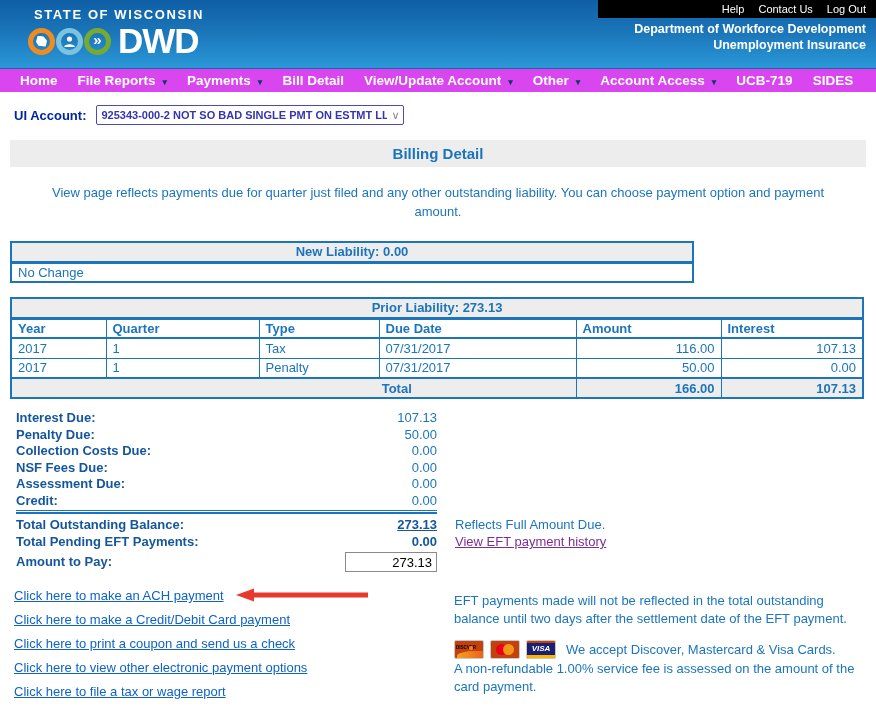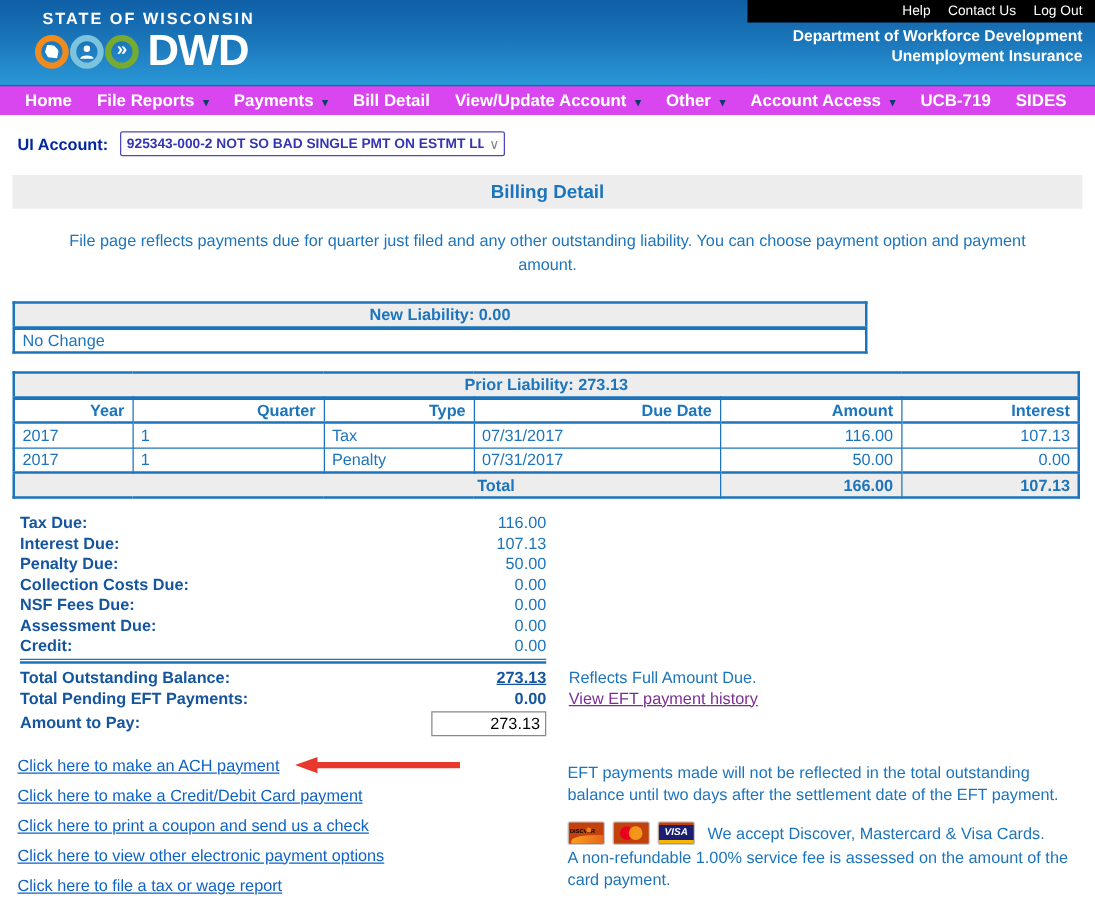--- a/index.html
+++ b/index.html
@@ -55,21 +55,21 @@
 
   
   table.liab { width:684px; margin:20px 0 0 10px; border-collapse:collapse;
     border:2px solid #1c75bc; table-layout:fixed; }
   table.liab td, table.liab th { font-size:13px; color:#1c75bc; padding:1px 6px;
     height:20px; border:1px solid #1c75bc; }
   .tbl-caption { background:#ededed; font-weight:bold; text-align:center;
     border-bottom:3px solid #1c75bc !important; }
   .tbl-plain { text-align:left; background:#fff; }
   table.prior { margin-top:14px; }
-  table.prior th { text-align:right; font-weight:bold; background:#fff;
+  table.prior th { text-align:left; font-weight:bold; background:#fff;
     border-bottom:2px solid #1c75bc; }
   td.num { text-align:right; }
   tr.total-row td { background:#ededed; font-weight:bold; border-top:2px solid #1c75bc; }
   td.total-label { text-align:center; padding-left:212px !important; }
 
   
   .summary { margin:11px 0 0 16px; width:421px; }
   .sum-row { display:flex; justify-content:space-between; line-height:16.5px; }
   .sum-label { color:#14559e; font-weight:bold; font-size:13px; }
   .sum-value { color:#1c75bc; font-size:13px; }
@@ -190,21 +190,21 @@
   <span class="account-label">UI Account:</span>
   <div class="account-select">
     <span class="sel-text">925343-000-2 NOT SO BAD SINGLE PMT ON ESTMT LLC</span>
     <span class="sel-caret">∨</span>
   </div>
 </div>
 
 <div class="title-band">
   <span>Billing Detail</span>
 </div>
-<div class="description">File page reflects payments due for quarter just filed and any other outstanding liability. You can choose payment option and payment amount.</div>
+<div class="description">View page reflects payments due for quarter just filed and any other outstanding liability. You can choose payment option and payment amount.</div>
 
 <table class="liab">
   <tbody>
       <tr>
         <td class="tbl-caption">New Liability: 0.00</td>
       </tr>
   <tr>
         <td class="tbl-plain">No Change</td>
       </tr>
 </tbody>
@@ -250,24 +250,20 @@
   <tr class="total-row">
     <td class="total-label" colspan="4">Total</td>
     <td class="num">166.00</td>
     <td class="num">107.13</td>
   </tr>
 </tbody>
   </table>
 
 <div class="summary">
   <div class="sum-row">
-    <span class="sum-label">Tax Due:</span>
-    <span class="sum-value">116.00</span>
-  </div>
-  <div class="sum-row">
     <span class="sum-label">Interest Due:</span>
     <span class="sum-value">107.13</span>
   </div>
   <div class="sum-row">
     <span class="sum-label">Penalty Due:</span>
     <span class="sum-value">50.00</span>
   </div>
   <div class="sum-row">
     <span class="sum-label">Collection Costs Due:</span>
     <span class="sum-value">0.00</span>

